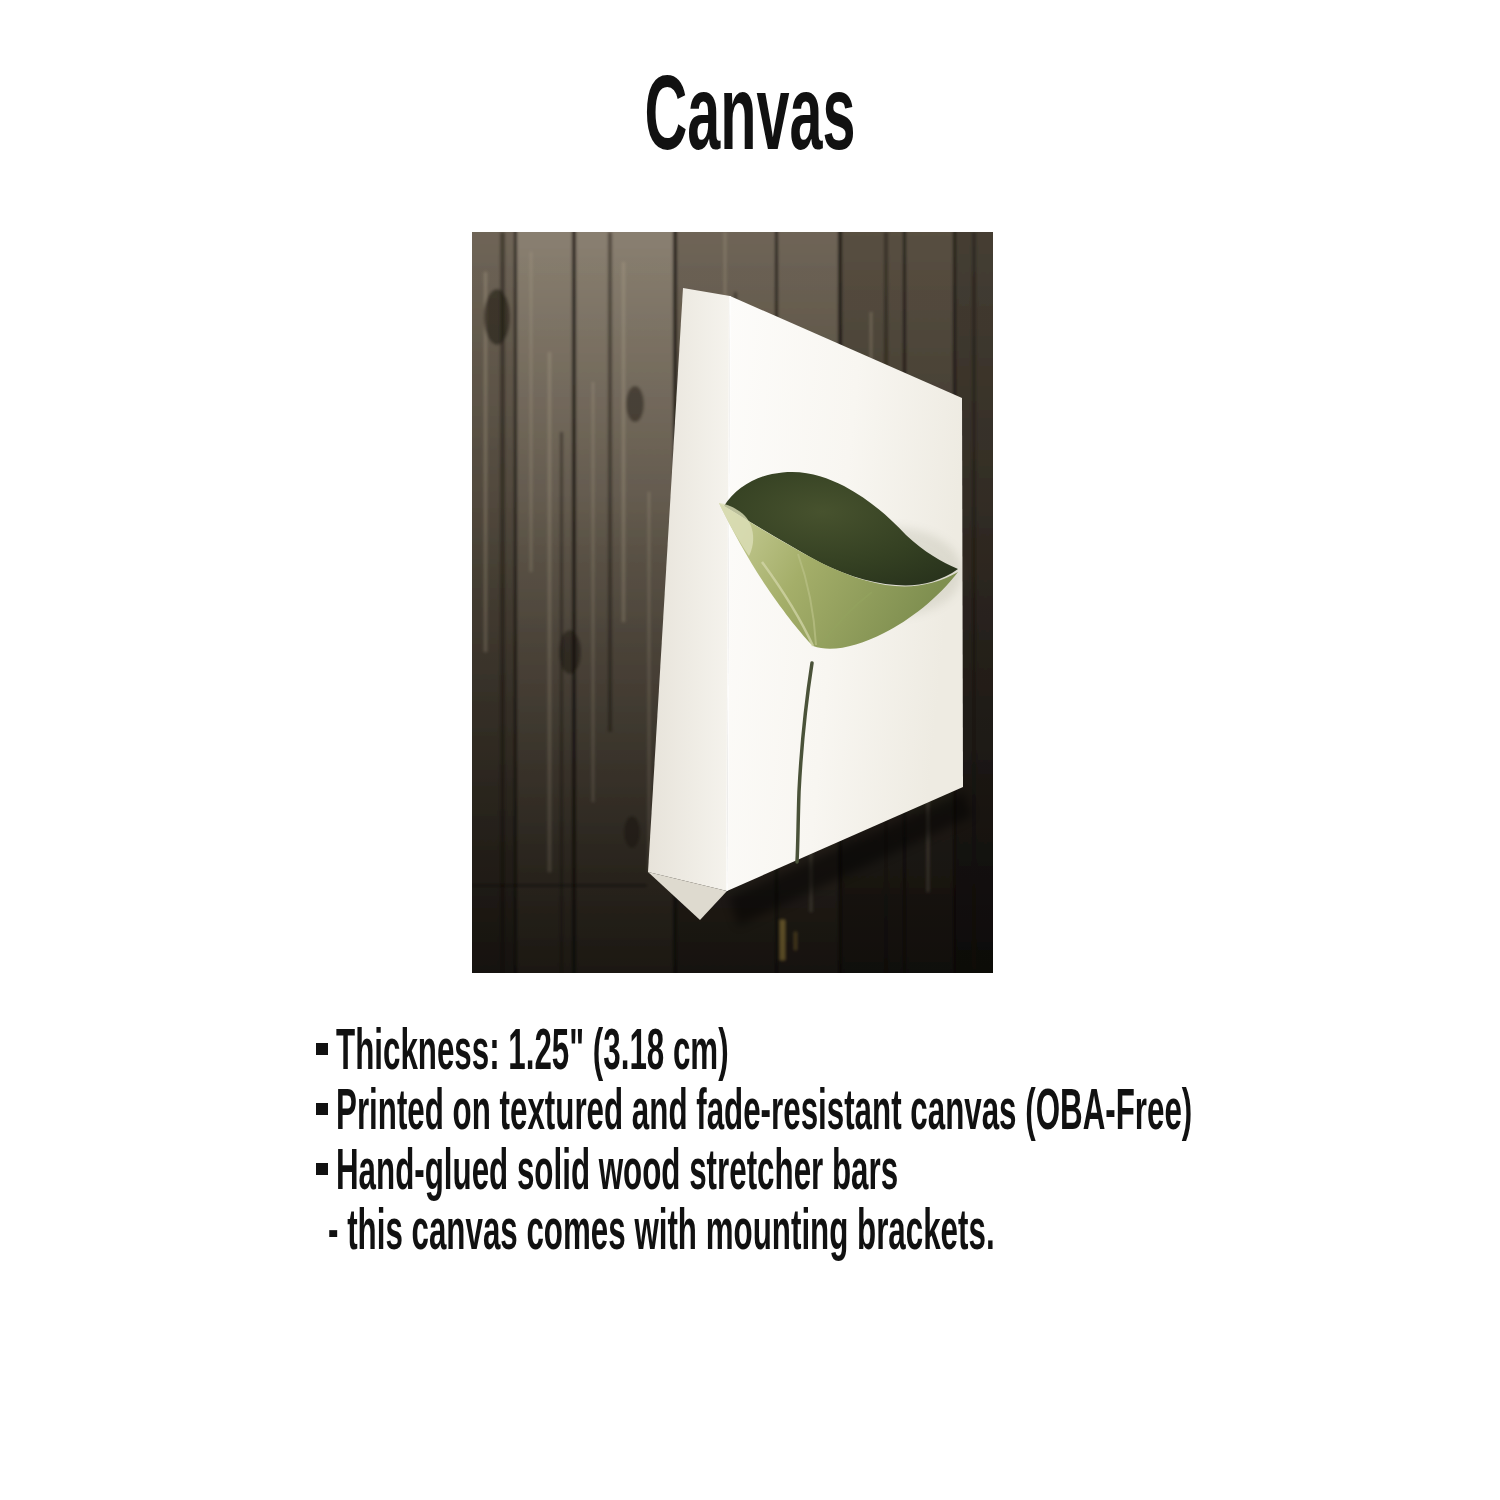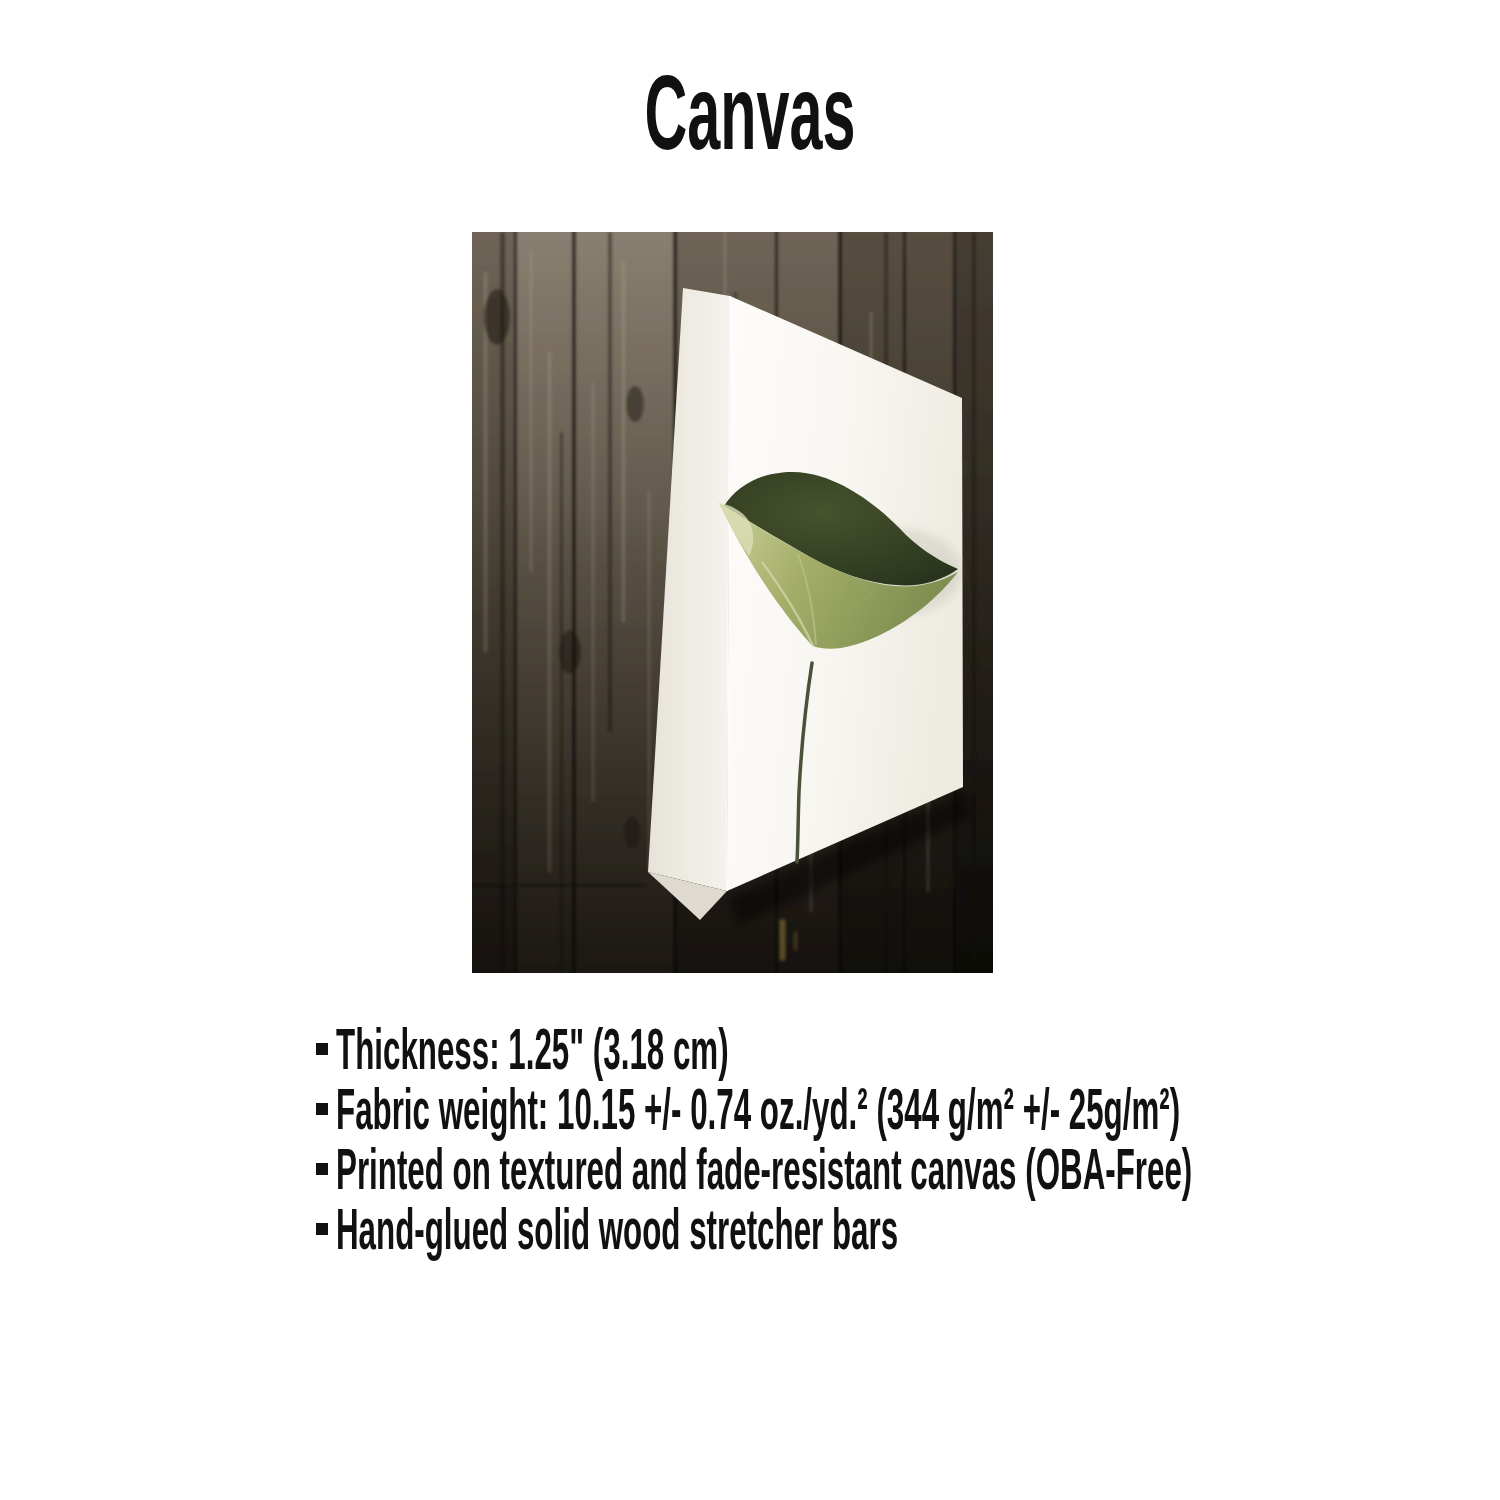--- a/index.html
+++ b/index.html
@@ -229,23 +229,23 @@
   </svg>
 </div>
 
 <div class="specs">
   <div class="spec-row">
     <span class="bullet"></span>
     <span class="spec-text">Thickness: 1.25" (3.18 cm)</span>
   </div>
   <div class="spec-row">
     <span class="bullet"></span>
-    <span class="spec-text">Fabric weight: 10.15 +/- 0.74 oz./yd.² (344 g/m² +/- 25g/m²)</span>
+    <span class="spec-text">Printed on textured and fade-resistant canvas (OBA-Free)</span>
   </div>
   <div class="spec-row">
     <span class="bullet"></span>
-    <span class="spec-text">Printed on textured and fade-resistant canvas (OBA-Free)</span>
-  </div>
-  <div class="spec-row">
-    <span class="bullet"></span>
     <span class="spec-text">Hand-glued solid wood stretcher bars</span>
   </div>
+  <div class="spec-row continuation">
+    <span class="bullet"></span>
+    <span class="spec-text">- this canvas comes with mounting brackets.</span>
+  </div>
 </div>
 
 </body></html>

